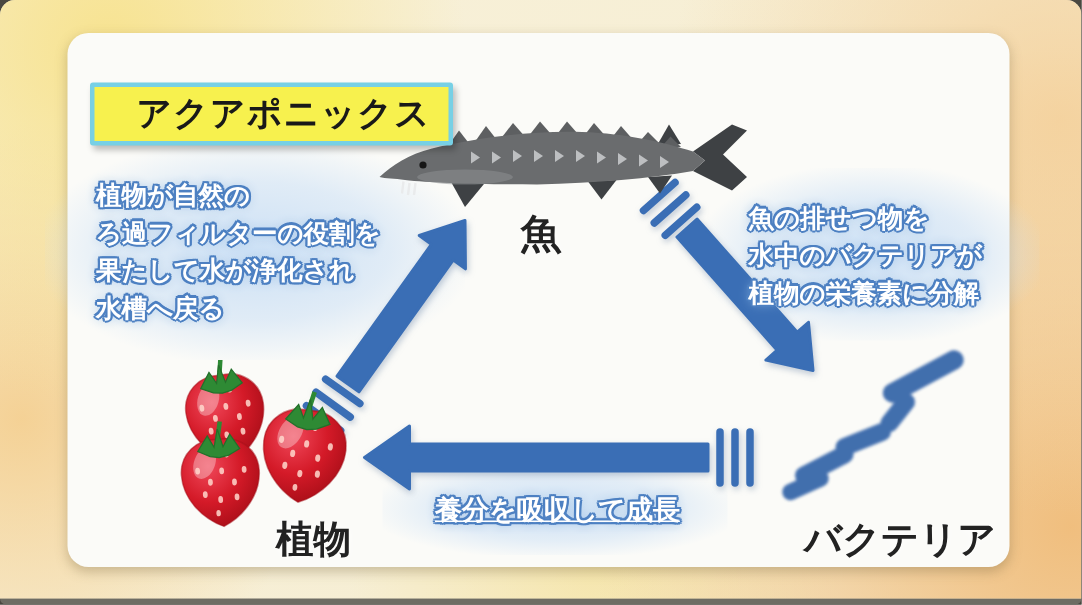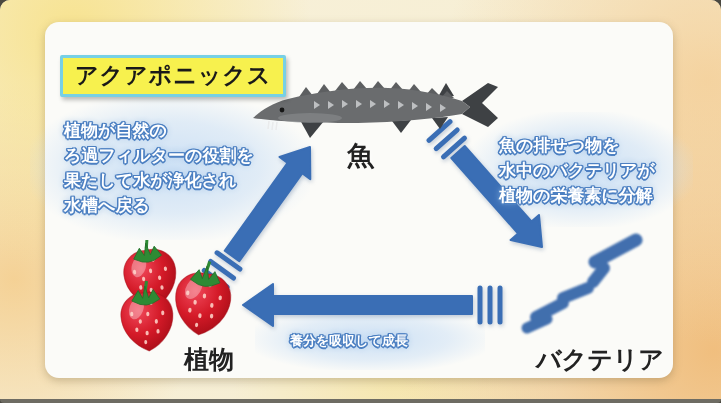--- a/index.html
+++ b/index.html
@@ -19,21 +19,21 @@
       linear-gradient(135deg,#f8f1d9 0%,#f6eed4 60%,#f4e8cc 100%);
   }
   .card{
     position:absolute;left:45px;top:22px;width:628px;height:356px;
     background:#fbfbf8;border-radius:14px;
     box-shadow:0 3px 8px rgba(120,100,60,.35);
   }
   .title-badge{
     position:absolute;left:60px;top:55px;
     background:#f7f14e;border:3px solid #77d0e5;border-radius:2px;
-    padding:2px 12px 3px 12px;box-shadow:2px 3px 4px rgba(0,0,0,.25);text-align:center;
+    padding:2px 12px 3px 28px;box-shadow:2px 3px 4px rgba(0,0,0,.25);text-align:center;
   }
   .title-badge span{
     font-size:23px;font-weight:bold;color:#191919;letter-spacing:1px;white-space:nowrap;
   }
   .node-label{
     position:absolute;font-weight:bold;color:#222;white-space:nowrap;
     text-shadow:0 0 6px rgba(255,255,255,.9);
   }
   .label-fish{left:347px;top:138px;font-size:27px;}
   .label-plant{left:184px;top:343px;font-size:25px;}
@@ -41,21 +41,21 @@
   .note{
     position:absolute;font-weight:bold;color:#fff;font-size:17px;line-height:25px;
     white-space:nowrap;
     text-shadow:
       -1.5px 0 0 #4d80c2, 1.5px 0 0 #4d80c2, 0 -1.5px 0 #4d80c2, 0 1.5px 0 #4d80c2,
       -1.2px -1.2px 0 #4d80c2, 1.2px 1.2px 0 #4d80c2, -1.2px 1.2px 0 #4d80c2, 1.2px -1.2px 0 #4d80c2,
       0 0 7px rgba(140,180,225,.95);
   }
   .note-left{left:64px;top:118px;}
   .note-right{left:499px;top:133px;}
-  .note-bottom{left:290px;top:328px;font-size:13px;}
+  .note-bottom{left:290px;top:328px;font-size:18px;text-decoration:underline;}
   .glow{position:absolute;pointer-events:none;}
   .glow-left{left:30px;top:95px;width:280px;height:145px;
     background:radial-gradient(ellipse at center, rgba(202,223,245,.95) 0%, rgba(202,223,245,.55) 45%, rgba(202,223,245,0) 75%);}
   .glow-right{left:468px;top:112px;width:225px;height:115px;
     background:radial-gradient(ellipse at center, rgba(202,223,245,.95) 0%, rgba(202,223,245,.55) 45%, rgba(202,223,245,0) 75%);}
   .glow-bottom{left:255px;top:308px;width:230px;height:62px;
     background:radial-gradient(ellipse at center, rgba(202,223,245,.95) 0%, rgba(202,223,245,.5) 48%, rgba(202,223,245,0) 78%);}
   svg.abs{position:absolute;pointer-events:none;}
   .arrows{filter:drop-shadow(1px 2px 2px rgba(80,110,150,.35));}
 </style>

